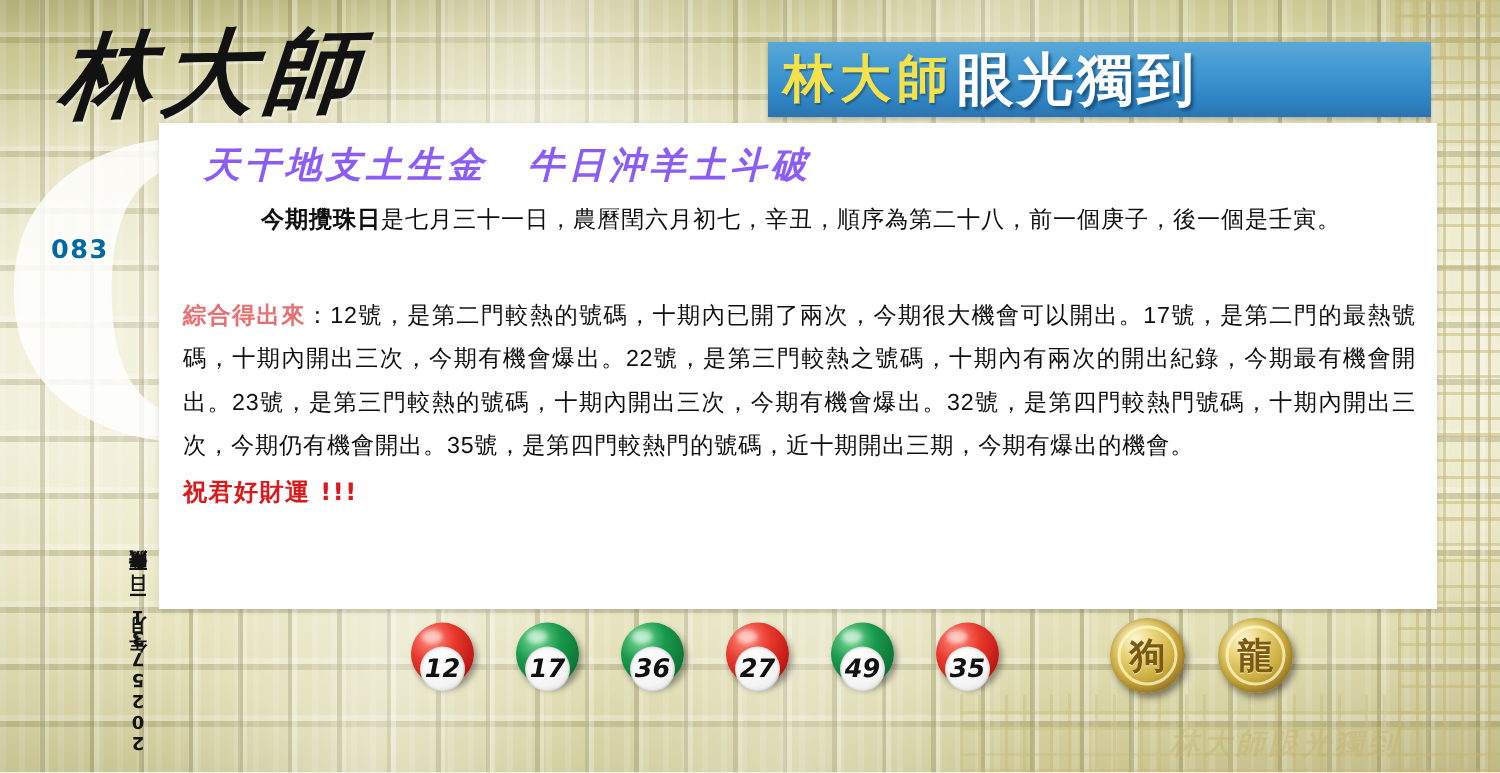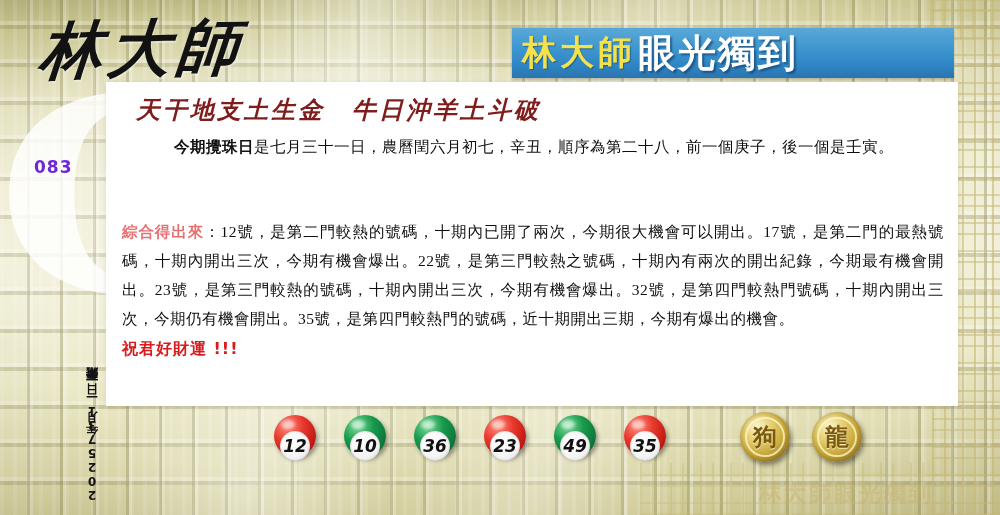--- a/index.html
+++ b/index.html
@@ -83,21 +83,21 @@
     color:rgba(255,255,255,.82);
     letter-spacing:-10px;
     transform:scaleX(1.25) scaleY(1.08);
     transform-origin:left top;
     user-select:none;
   }
   .wm-083{
     position:absolute;left:34px;top:157px;
     font-family:"DejaVu Sans","Liberation Sans",sans-serif;
     font-size:17px;font-weight:700;letter-spacing:1px;
-    color:#6d28d9;
+    color:#0369a1;
     user-select:none;
   }
 
   
   .masthead{
     position:absolute;left:40px;top:18px;
     font-family:"DejaVu Serif","Liberation Serif",serif;
     font-size:62px;line-height:1;
     font-weight:700;font-style:italic;
     color:#121212;
@@ -140,46 +140,46 @@
     position:absolute;left:106px;top:82px;
     width:852px;height:324px;
     background:#ffffff;
     box-shadow:0 1px 4px rgba(80,75,40,.18);
   }
   .panel-inner{padding:6px 14px 0 16px;}
 
   .headline{
     font-family:Liberation Serif, serif;
     font-size:24px;font-weight:700;
-    color:#7f1d1d;
+    color:#8b5cf6;
     letter-spacing:3px;
     font-style:italic;
     margin:6px 0 6px 14px;
     white-space:nowrap;
   }
 
   .body-text{
-    font-family:Liberation Serif, serif;
+    font-family:Liberation Sans, sans-serif;
     font-size:15.5px;
     line-height:30px;
     color:#101010;
     letter-spacing:.5px;
     text-align:justify;
     margin:0;
   }
   .body-text .indent{display:inline-block;width:52px;}
   .b-strong{font-weight:700;}
   .red{color:#d9191c;font-weight:700;}
   .red-fade{color:#d9191c;font-weight:700;opacity:.62;}
   .para{margin:0 0 2px 0;}
   .para.tight{line-height:29px;}
   .spacer{height:14px;}
 
   .lucky-line{margin-top:4px;text-align:left;}
-  .analysis{margin-top:25px;}
+  .analysis{margin-top:4px;}
   .blessing{
     font-family:"DejaVu Sans","Liberation Sans",sans-serif;
     font-size:16px;font-weight:700;color:#d9191c;
     letter-spacing:1px;margin-top:6px;
   }
 
   
   .date-strip{
     position:absolute;left:84px;top:292px;
     width:20px;height:210px;
@@ -249,23 +249,23 @@
     font-size:24px;font-weight:700;
     color:#7a5a13;
     text-shadow:0 1px 0 rgba(255,248,200,.8);
     z-index:2;
   }
 
   
   .bot-watermark{
     position:absolute;right:66px;bottom:6px;
     font-family:"DejaVu Sans","Liberation Sans",sans-serif;
-    font-size:22px;font-weight:700;letter-spacing:3px;
+    font-size:19px;font-weight:700;letter-spacing:3px;
     color:rgba(196,176,108,.42);
-    white-space:nowrap;user-select:none;
+    white-space:nowrap;user-select:none;font-style:italic;
   }
 </style>
 </head>
 <body>
 
 <div id="poster">
 
   <div class="bg-base"></div>
   <div class="bg-weave"></div>
   <div class="bg-weave2"></div>
@@ -310,27 +310,27 @@
     </div>
   </div>
 
   <div class="date-strip">2025年7月31日—下午六時更新</div>
 
   <div class="balls">
     <div class="ball red">
         <span class="ball-face">12</span>
       </div>
     <div class="ball green">
-        <span class="ball-face">10</span>
+        <span class="ball-face">17</span>
       </div>
     <div class="ball green">
         <span class="ball-face">36</span>
       </div>
     <div class="ball red">
-        <span class="ball-face">23</span>
+        <span class="ball-face">27</span>
       </div>
     <div class="ball green">
         <span class="ball-face">49</span>
       </div>
     <div class="ball red">
         <span class="ball-face">35</span>
       </div>
   </div>
 
   <div class="zodiacs">

